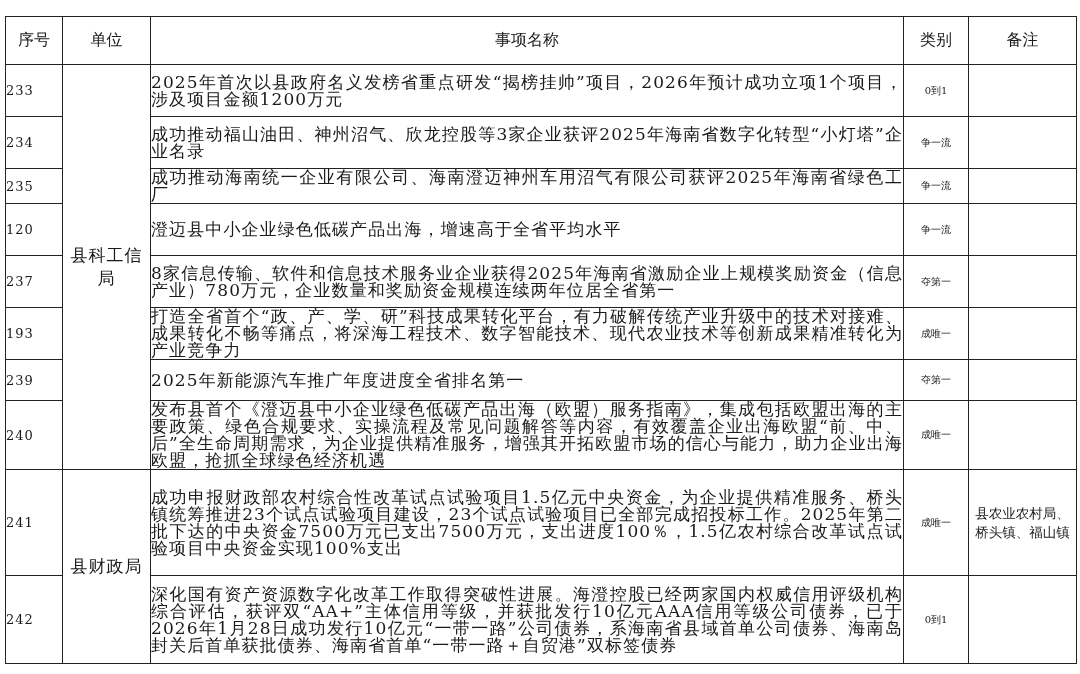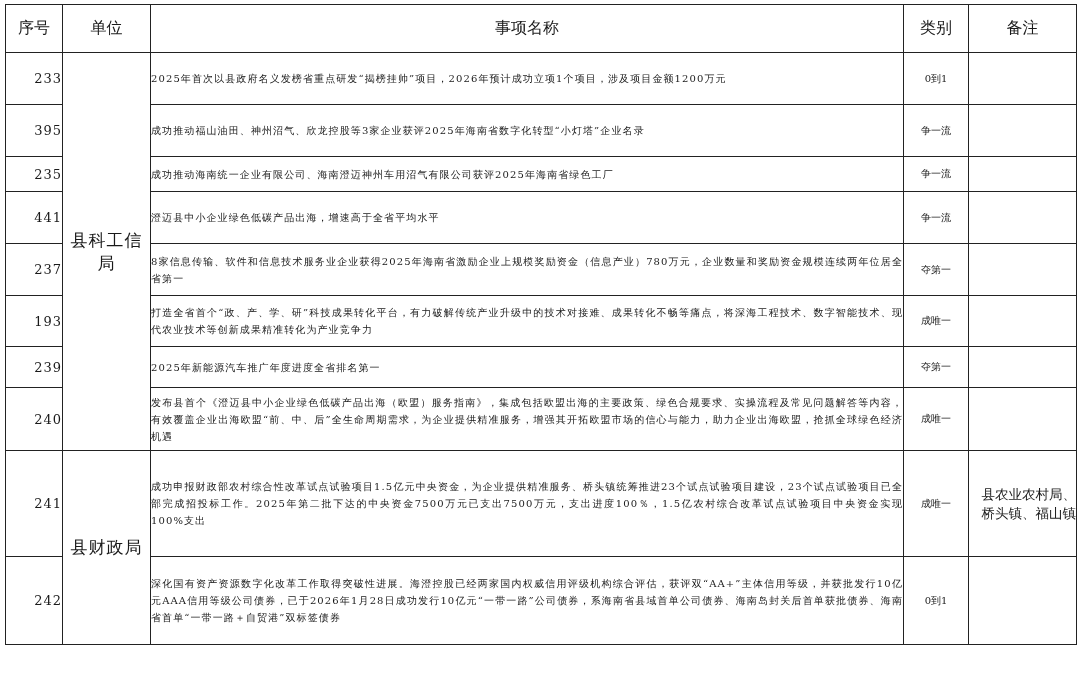--- a/index.html
+++ b/index.html
@@ -1,25 +1,25 @@
 <!DOCTYPE html>
 <html><head>
 <meta charset="utf-8">
 <style>
   html, body { margin:0; padding:0; background:#ffffff; }
   body { width:1080px; height:674px; overflow:hidden; position:relative;
          font-family:"DejaVu Serif", "Liberation Serif", serif; color:#1a1a1a; }
-  table.sheet { position:absolute; left:5px; top:4px; border-collapse:collapse; table-layout:fixed; }
+  table.sheet { position:absolute; left:5px; top:16px; border-collapse:collapse; table-layout:fixed; }
   table.sheet td, table.sheet th { border:1.6px solid #222; padding:0; vertical-align:middle; }
   th { font-family:"DejaVu Sans", "Liberation Sans", sans-serif; font-weight:normal; font-size:16px; text-align:center; height:47px; }
-  td.num { text-align:right; font-size:13px; letter-spacing:1px; }
+  td.num { text-align:left; font-size:13px; letter-spacing:1px; }
   td.unit { text-align:center; font-size:17px; letter-spacing:1px; }
-  td.desc { font-size:10px; line-height:17px; padding:0 4px 0 4px; letter-spacing:1.1px; text-align:justify; }
+  td.desc { font-size:17px; line-height:17px; padding:0 4px 0 4px; letter-spacing:1.1px; text-align:justify; }
   td.cat { text-align:center; font-size:10px; }
-  td.note { text-align:right; font-size:13.5px; line-height:19px; padding:0 3px; }
+  td.note { text-align:center; font-size:13.5px; line-height:19px; padding:0 3px; }
 </style>
 </head>
 <body>
 
 <table class="sheet">
   <colgroup>
     <col style="width:57px">
     <col style="width:88px">
     <col style="width:753px">
     <col style="width:65px">
@@ -38,33 +38,33 @@
     <tr style="height:52px">
       <td class="num">233</td>
       <td class="unit" rowspan="8">
         <span>县科工信局</span>
       </td>
       <td class="desc">2025年首次以县政府名义发榜省重点研发“揭榜挂帅”项目，2026年预计成功立项1个项目，涉及项目金额1200万元</td>
       <td class="cat">0到1</td>
       <td class="note"></td>
     </tr>
     <tr style="height:52px">
-      <td class="num">395</td>
+      <td class="num">234</td>
       <td class="desc">成功推动福山油田、神州沼气、欣龙控股等3家企业获评2025年海南省数字化转型“小灯塔”企业名录</td>
       <td class="cat">争一流</td>
       <td class="note"></td>
     </tr>
     <tr style="height:35px">
       <td class="num">235</td>
       <td class="desc">成功推动海南统一企业有限公司、海南澄迈神州车用沼气有限公司获评2025年海南省绿色工厂</td>
       <td class="cat">争一流</td>
       <td class="note"></td>
     </tr>
     <tr style="height:52px">
-      <td class="num">441</td>
+      <td class="num">120</td>
       <td class="desc">澄迈县中小企业绿色低碳产品出海，增速高于全省平均水平</td>
       <td class="cat">争一流</td>
       <td class="note"></td>
     </tr>
     <tr style="height:52px">
       <td class="num">237</td>
       <td class="desc">8家信息传输、软件和信息技术服务业企业获得2025年海南省激励企业上规模奖励资金（信息产业）780万元，企业数量和奖励资金规模连续两年位居全省第一</td>
       <td class="cat">夺第一</td>
       <td class="note"></td>
     </tr>

